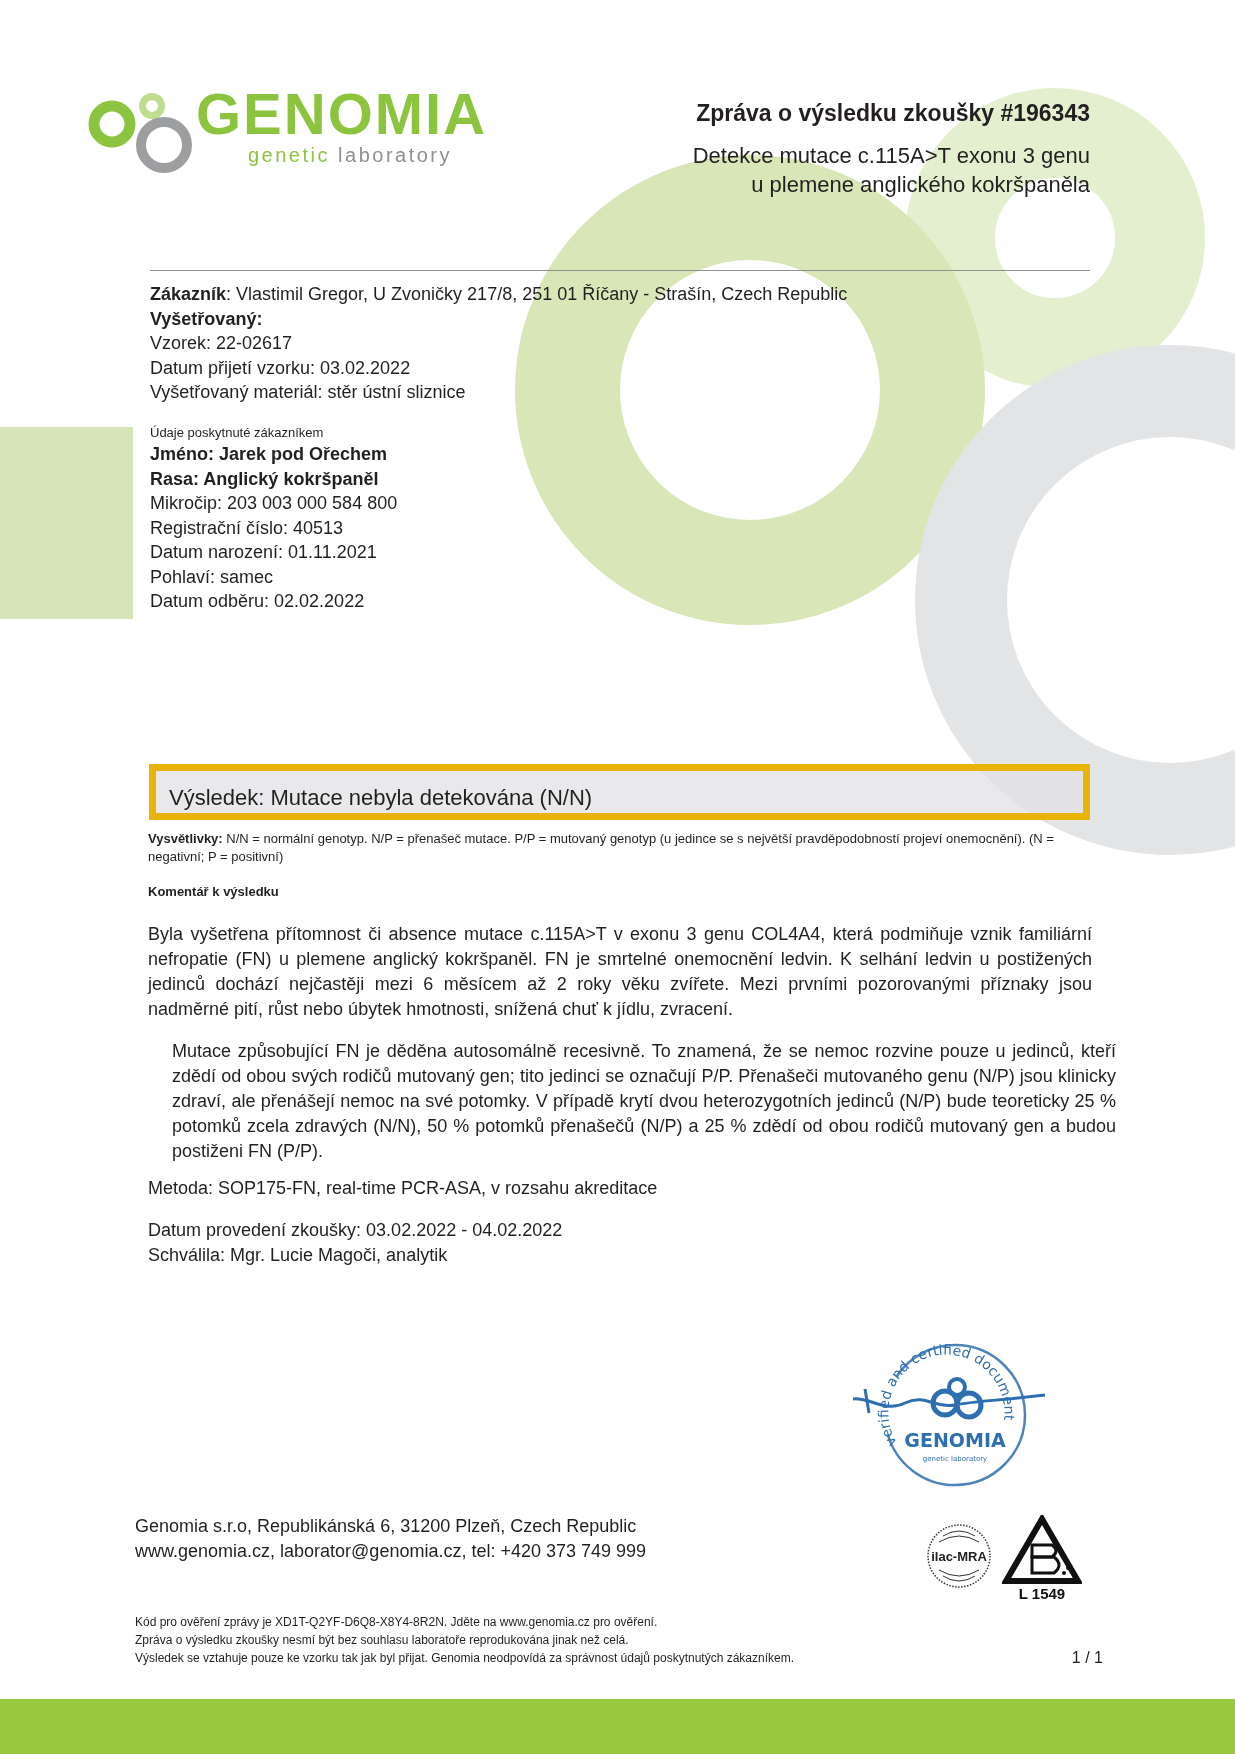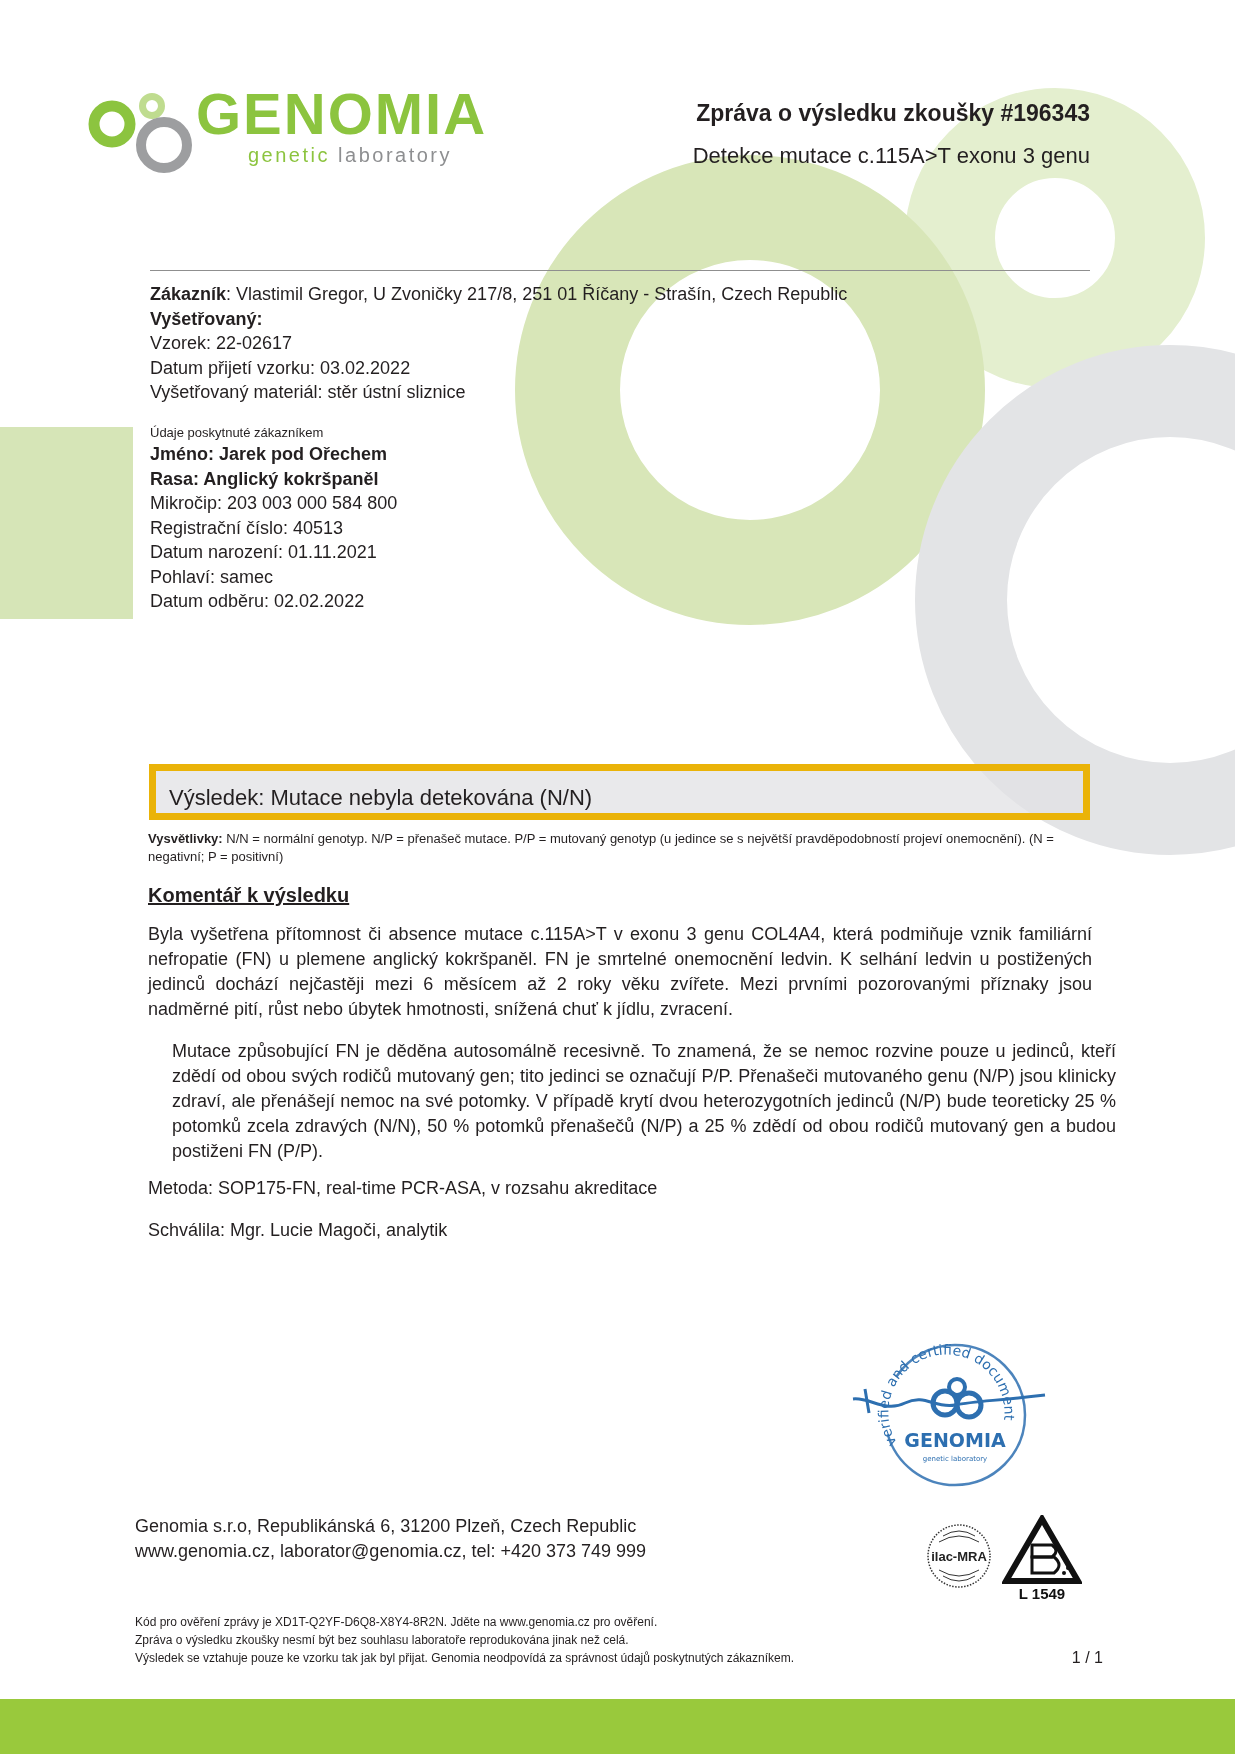--- a/index.html
+++ b/index.html
@@ -32,21 +32,21 @@
     .info { left: 150px; font-size: 18px; line-height: 24.5px; }
     .info b { font-weight: bold; }
     #customer-block { top: 282px; }
     #provided-block { top: 424px; }
     #provided-note { font-size: 13px; line-height: 18px; }
 
     #result-box { left: 149px; top: 764px; width: 941px; height: 56px; background: rgba(225,226,228,0.75); border: 7px solid #eab308; box-sizing: border-box; }
     #result-text { position: absolute; left: 13px; top: 14px; font-size: 22px; color: #231f20; }
 
     #legend { left: 148px; top: 830px; width: 945px; font-size: 13px; line-height: 18px; }
-    #comment-heading { left: 148px; top: 884px; font-size: 20px; font-weight: bold; text-decoration: underline; }
+    #comment-heading { left: 148px; top: 884px; font-size: 13px; font-weight: bold; }
     .para { left: 148px; width: 944px; font-size: 18px; line-height: 25px; text-align: justify; }
     #para1 { top: 922px; }
     #para2 { top: 1039px; margin-left: 24px; }
     #method { left: 148px; top: 1178px; font-size: 18px; }
     #dates { left: 148px; top: 1218px; font-size: 18px; line-height: 25px; }
 
     #stamp { left: 845px; top: 1325px; width: 210px; height: 170px; }
 
     #footer-lab { left: 135px; top: 1514px; font-size: 18px; line-height: 25px; }
     #ilac { left: 925px; top: 1522px; width: 68px; height: 68px; }
@@ -70,20 +70,21 @@
     <circle cx="64" cy="18" r="9.5" fill="none" stroke="#bfdc8f" stroke-width="7"></circle>
     <circle cx="76" cy="57" r="23" fill="none" stroke="#9d9ea0" stroke-width="10"></circle>
   </svg>
   <div id="logo-word">GENOMIA</div>
   <div id="logo-sub"><span class="g">genetic</span> <span>laboratory</span></div>
 </div>
 
 <div class="abs" id="report-title">Zpráva o výsledku zkoušky #196343</div>
 <div class="abs" id="report-subtitle">
   <div>Detekce mutace c.115A&gt;T exonu 3 genu</div>
+  <div>u plemene anglického kokršpaněla</div>
 </div>
 <div class="abs" id="header-rule"></div>
 
 <div class="abs info" id="customer-block">
   <div><b>Zákazník</b><span>: Vlastimil Gregor, U Zvoničky 217/8, 251 01 Říčany - Strašín, Czech Republic</span></div>
   <div><b>Vyšetřovaný:</b></div>
   <div>Vzorek: 22-02617</div>
   <div>Datum přijetí vzorku: 03.02.2022</div>
   <div>Vyšetřovaný materiál: stěr ústní sliznice</div>
 </div>
@@ -104,20 +105,21 @@
 </div>
 
 <div class="abs" id="legend"><b>Vysvětlivky:</b><span> N/N = normální genotyp. N/P = přenašeč mutace. P/P = mutovaný genotyp (u jedince se s největší pravděpodobností projeví onemocnění). (N = negativní; P = positivní)</span></div>
 
 <div class="abs" id="comment-heading">Komentář k výsledku</div>
 <div class="abs para" id="para1">Byla vyšetřena přítomnost či absence mutace c.115A&gt;T v exonu 3 genu COL4A4, která podmiňuje vznik familiární nefropatie (FN) u plemene anglický kokršpaněl. FN je smrtelné onemocnění ledvin. K selhání ledvin u postižených jedinců dochází nejčastěji mezi 6 měsícem až 2 roky věku zvířete. Mezi prvními pozorovanými příznaky jsou nadměrné pití, růst nebo úbytek hmotnosti, snížená chuť k jídlu, zvracení.</div>
 <div class="abs para" id="para2">Mutace způsobující FN je děděna autosomálně recesivně. To znamená, že se nemoc rozvine pouze u jedinců, kteří zdědí od obou svých rodičů mutovaný gen; tito jedinci se označují P/P. Přenašeči mutovaného genu (N/P) jsou klinicky zdraví, ale přenášejí nemoc na své potomky. V případě krytí dvou heterozygotních jedinců (N/P) bude teoreticky 25 % potomků zcela zdravých (N/N), 50 % potomků přenašečů (N/P) a 25 % zdědí od obou rodičů mutovaný gen a budou postiženi FN (P/P).</div>
 
 <div class="abs" id="method">Metoda: SOP175-FN, real-time PCR-ASA, v rozsahu akreditace</div>
 <div class="abs" id="dates">
+  <div>Datum provedení zkoušky: 03.02.2022 - 04.02.2022</div>
   <div>Schválila: Mgr. Lucie Magoči, analytik</div>
 </div>
 
 <div class="abs" id="stamp">
   <svg width="210" height="170" viewBox="0 0 210 170">
     <defs>
       <path id="stamp-arc" d="M 52 118 A 58 58 0 1 1 158 100"></path>
     </defs>
     <circle cx="110" cy="90" r="70" fill="none" stroke="#2d6fb0" stroke-width="2.5" stroke-dasharray="200 60" opacity="0.85"></circle>
     <text font-family="DejaVu Sans, sans-serif" font-size="14" fill="#2d6fb0"><textPath href="#stamp-arc">verified and certified document</textPath></text>

